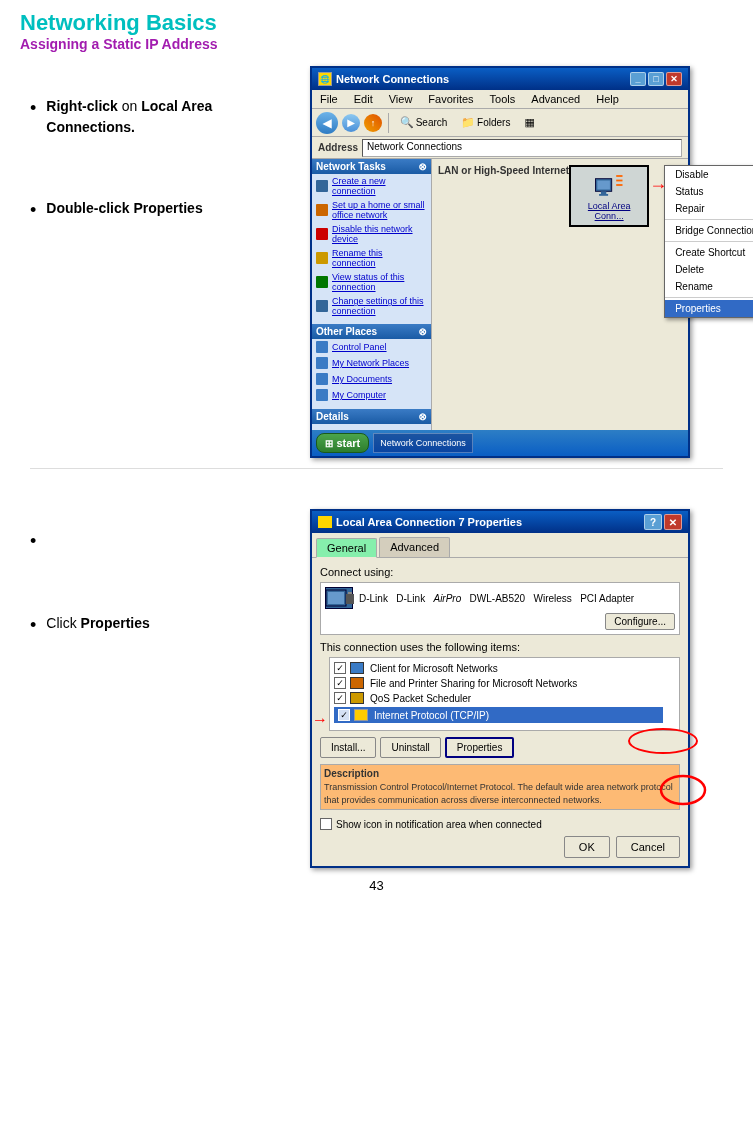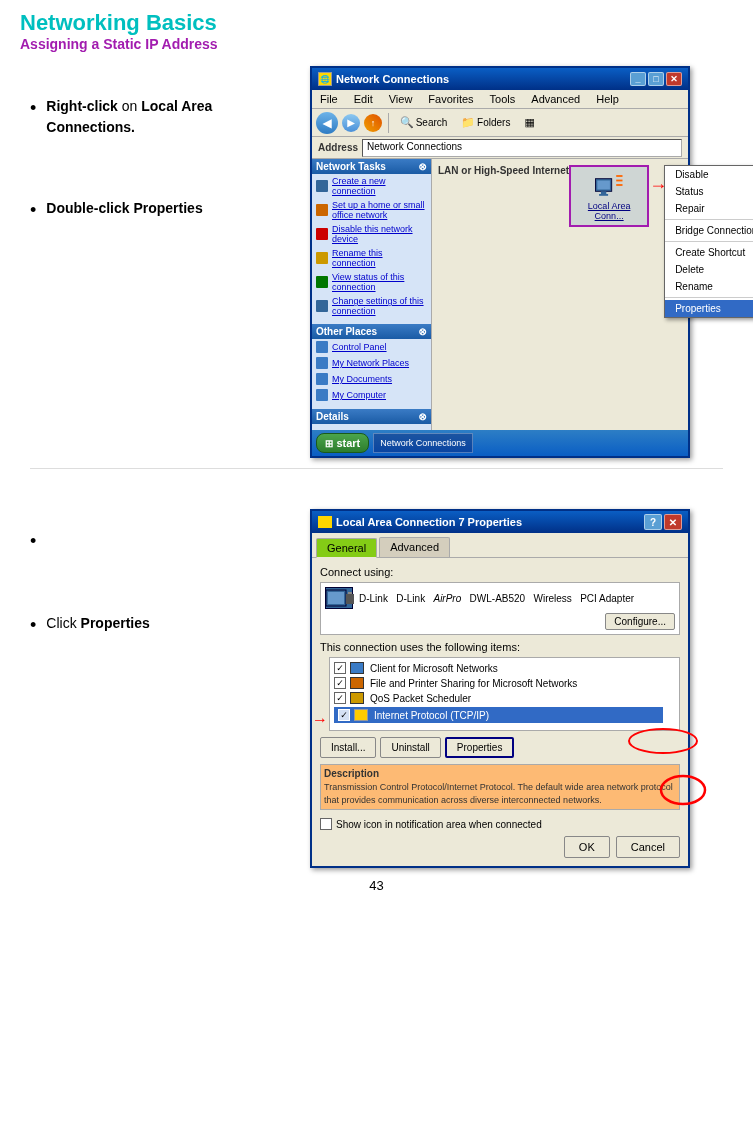--- a/index.html
+++ b/index.html
@@ -488,21 +488,21 @@
       font-size: 11px;
       border: 1px solid #aaa;
       border-bottom: none;
       background: #D4CEBD;
       cursor: pointer;
       margin-right: 2px;
       border-radius: 2px 2px 0 0;
     }
 
     .tab.active {
-      background: #84cc16;
+      background: #86efac;
       border-bottom: 1px solid #ECE9D8;
       z-index: 1;
       position: relative;
       top: 1px;
     }
 
     
     .dialog-body {
       padding: 8px;
       background: #ECE9D8;
@@ -824,21 +824,21 @@
                   <span>⊗</span>
                 </div>
               </div>
             </div>
 
             <div class="win-right">
               <div class="connections-area">
                 <div class="section-label">LAN or High-Speed Internet</div>
 
                 <div style="position:relative;">
-                  <div class="connection-item" style="border:2px solid #a21caf; background:rgba(49,106,197,0.15);">
+                  <div class="connection-item" style="border:2px solid #000000; background:rgba(49,106,197,0.15);">
                     <div class="conn-icon">
                       <svg viewBox="0 0 40 30">
                         <rect x="5" y="8" width="18" height="14" fill="#336699" stroke="#003" stroke-width="1"></rect>
                         <rect x="7" y="10" width="14" height="10" fill="#6699CC"></rect>
                         <rect x="11" y="22" width="6" height="4" fill="#336699"></rect>
                         <rect x="9" y="25" width="10" height="2" fill="#336699"></rect>
                         <line x1="28" y1="5" x2="35" y2="5" stroke="#FF6600" stroke-width="2"></line>
                         <line x1="28" y1="10" x2="35" y2="10" stroke="#FF6600" stroke-width="2"></line>
                         <line x1="28" y1="15" x2="35" y2="15" stroke="#FF6600" stroke-width="2"></line>
                       </svg>

